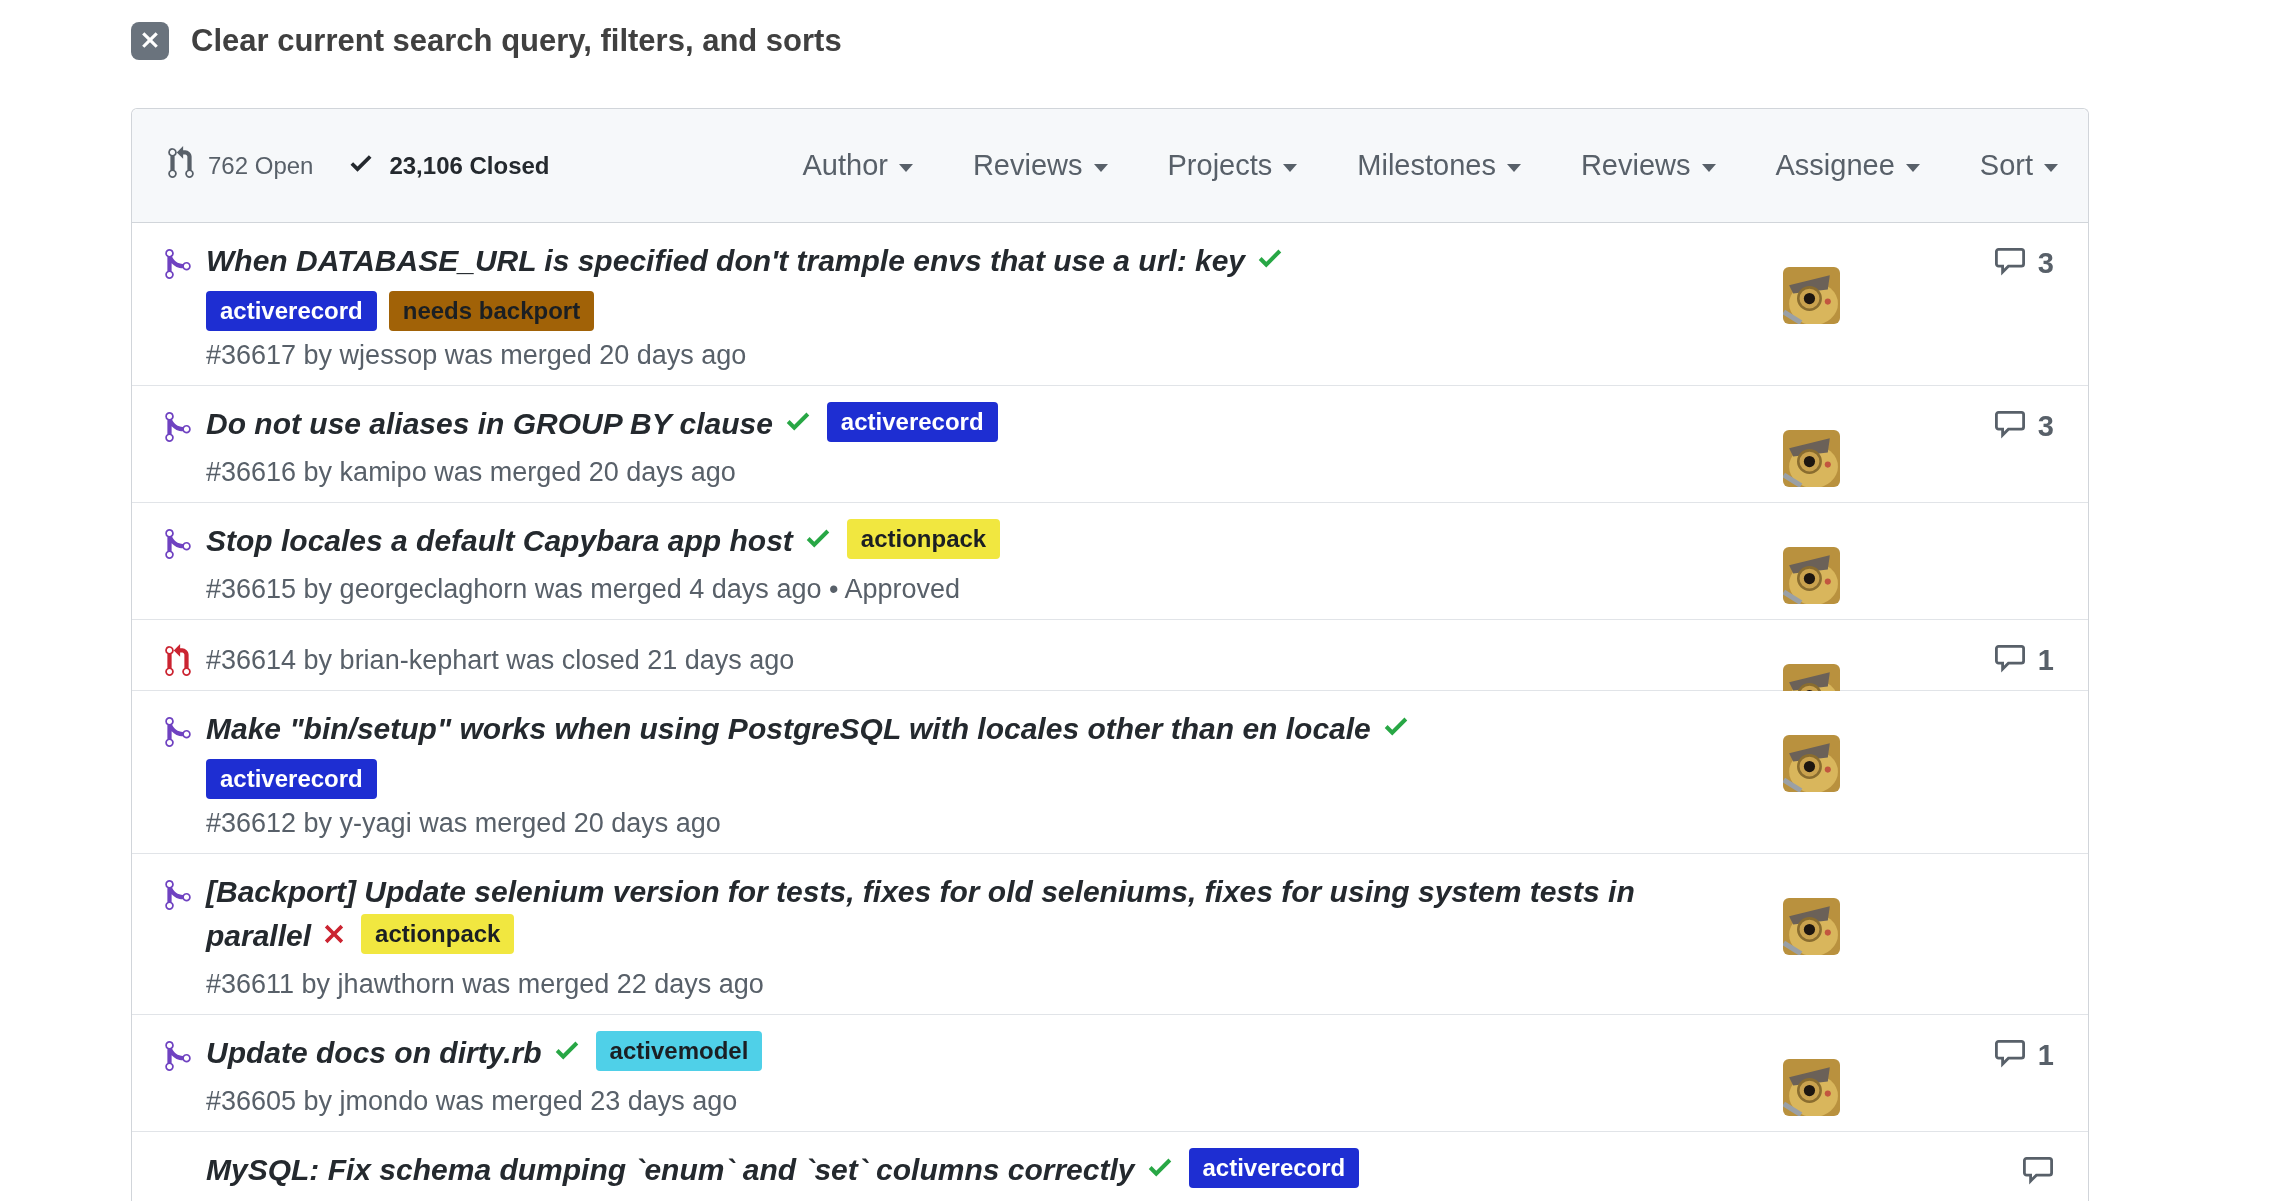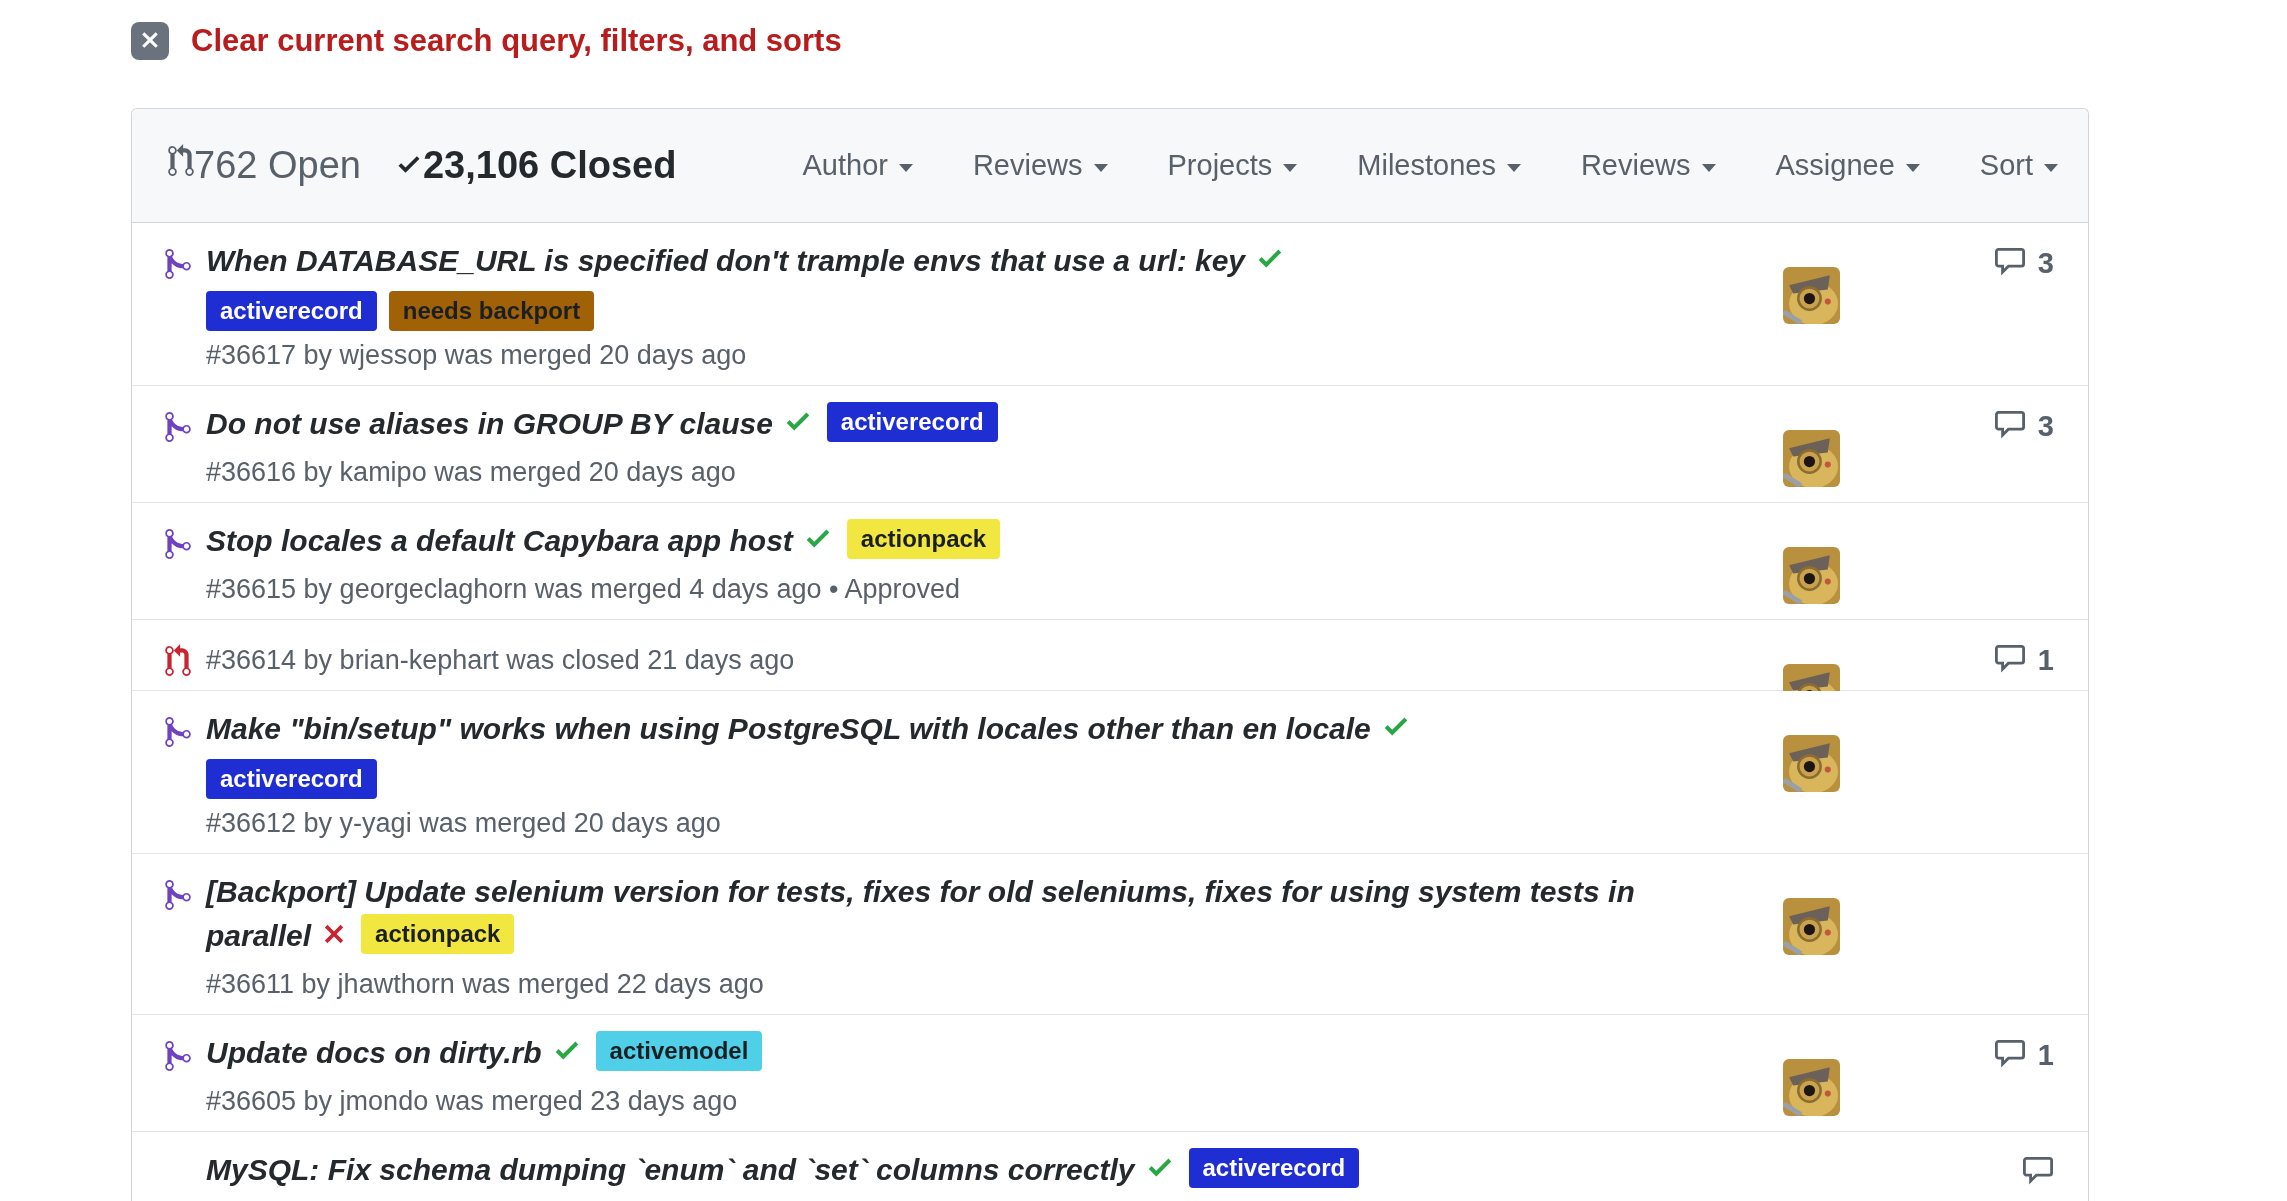--- a/index.html
+++ b/index.html
@@ -8,32 +8,32 @@
     width:2287px; height:1201px; position:relative; overflow:hidden;
     background:#ffffff; font-family:"Liberation Sans", sans-serif;
     color:#24292e;
   }
   
   .clear-bar { position:absolute; left:131px; top:22px; display:flex; align-items:center; gap:22px; }
   .clear-btn {
     width:38px; height:38px; background:#6a737d; border:none; border-radius:8px;
     display:flex; align-items:center; justify-content:center; cursor:pointer; flex:0 0 auto;
   }
-  .clear-label { font-size:31px; font-weight:bold; color:#b91c1c; cursor:pointer; }
+  .clear-label { font-size:31px; font-weight:bold; color:#404040; cursor:pointer; }
 
   
   .box {
     position:absolute; left:131px; top:108px; width:1958px;
     border:1px solid #d1d5da; border-bottom:none; border-radius:6px 6px 0 0; background:#fff;
   }
   .list-header {
     background:#f6f8fa; border-bottom:1px solid #d1d5da; border-radius:6px 6px 0 0;
     display:flex; align-items:center; height:114px; padding:0 30px 0 36px;
   }
-  .count { display:flex; align-items:center; font-size:38px; cursor:pointer; }
+  .count { display:flex; align-items:center; gap:14px; font-size:24px; cursor:pointer; }
   .count-open { color:#586069; }
   .count-closed { color:#24292e; font-weight:bold; margin-left:34px; }
   .filters { margin-left:auto; display:flex; align-items:center; gap:60px; }
   .filter { display:flex; align-items:center; gap:11px; color:#586069; font-size:29px; cursor:pointer; }
   .caret { width:0; height:0; border-left:7px solid transparent; border-right:7px solid transparent; border-top:8px solid #586069; margin-top:5px; }
 
   
   .row { position:relative; border-bottom:1px solid #e1e4e8; padding:16px 380px 14px 74px; background:#fff; }
   .row-state-icon { position:absolute; left:33px; top:24px; }
   .title-line { font-size:30px; font-weight:bold; color:#24292e; line-height:44px; }

